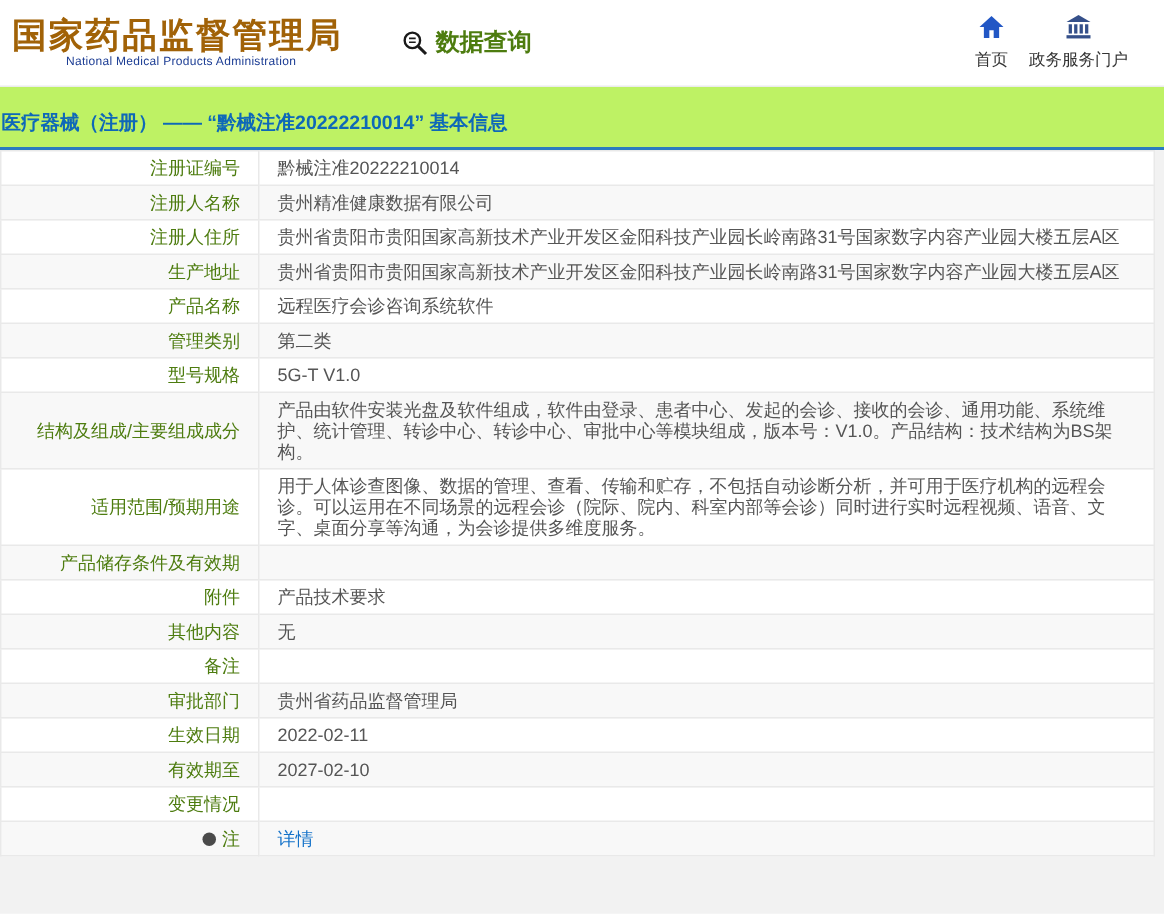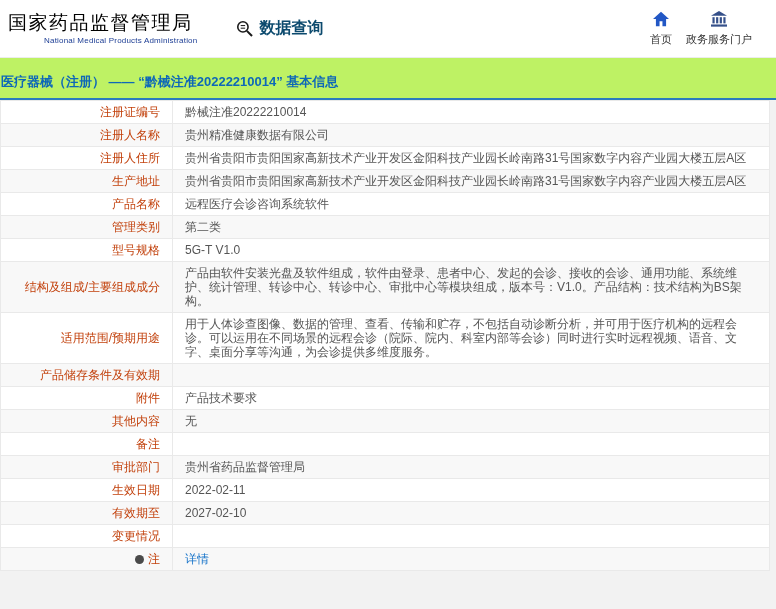--- a/index.html
+++ b/index.html
@@ -14,43 +14,43 @@
   .site-header {
     height: 58px;
     background: #ffffff;
     display: flex;
     align-items: center;
     border-bottom: 1px solid #ececec;
     padding: 0 14px 0 8px;
   }
   .logo { display: flex; flex-direction: column; justify-content: center; }
   .logo .cn {
-    font-size: 19px;
-    font-weight: normal;
-    color: #000000;
+    font-size: 23px;
+    font-weight: bold;
+    color: #a16207;
     letter-spacing: 1.5px;
     line-height: 22px;
     white-space: nowrap;
   }
   .logo .en {
     font-size: 8px;
     color: #1c3d94;
     letter-spacing: 0.2px;
     margin-top: 2px;
     white-space: nowrap;
     padding-left: 36px;
   }
   .query {
     display: flex;
     align-items: center;
     gap: 5px;
     margin-left: 38px;
     font-size: 16px;
     font-weight: bold;
-    color: #0c4a6e;
+    color: #4d7c0f;
   }
   .query .icon { display: inline-flex; }
   .spacer { flex: 1; }
   .nav { display: flex; gap: 14px; margin-right: 10px; }
   .nav-item {
     display: flex;
     flex-direction: column;
     align-items: center;
     gap: 3px;
     font-size: 11px;
@@ -88,21 +88,21 @@
   table.info td {
     border: 1px solid #e9e9e9;
     padding: 4px 12px;
     line-height: 14px;
     vertical-align: middle;
     word-break: break-all;
   }
   table.info td.label {
     width: 172px;
     text-align: right;
-    color: #c2410c;
+    color: #4d7c0f;
   }
   table.info tr:nth-child(even) td { background: #f8f8f8; }
   table.info a {
     color: #1673c9;
     text-decoration: none;
   }
   .note-icon {
     display: inline-block;
     width: 9px; height: 9px;
     border-radius: 50%;

